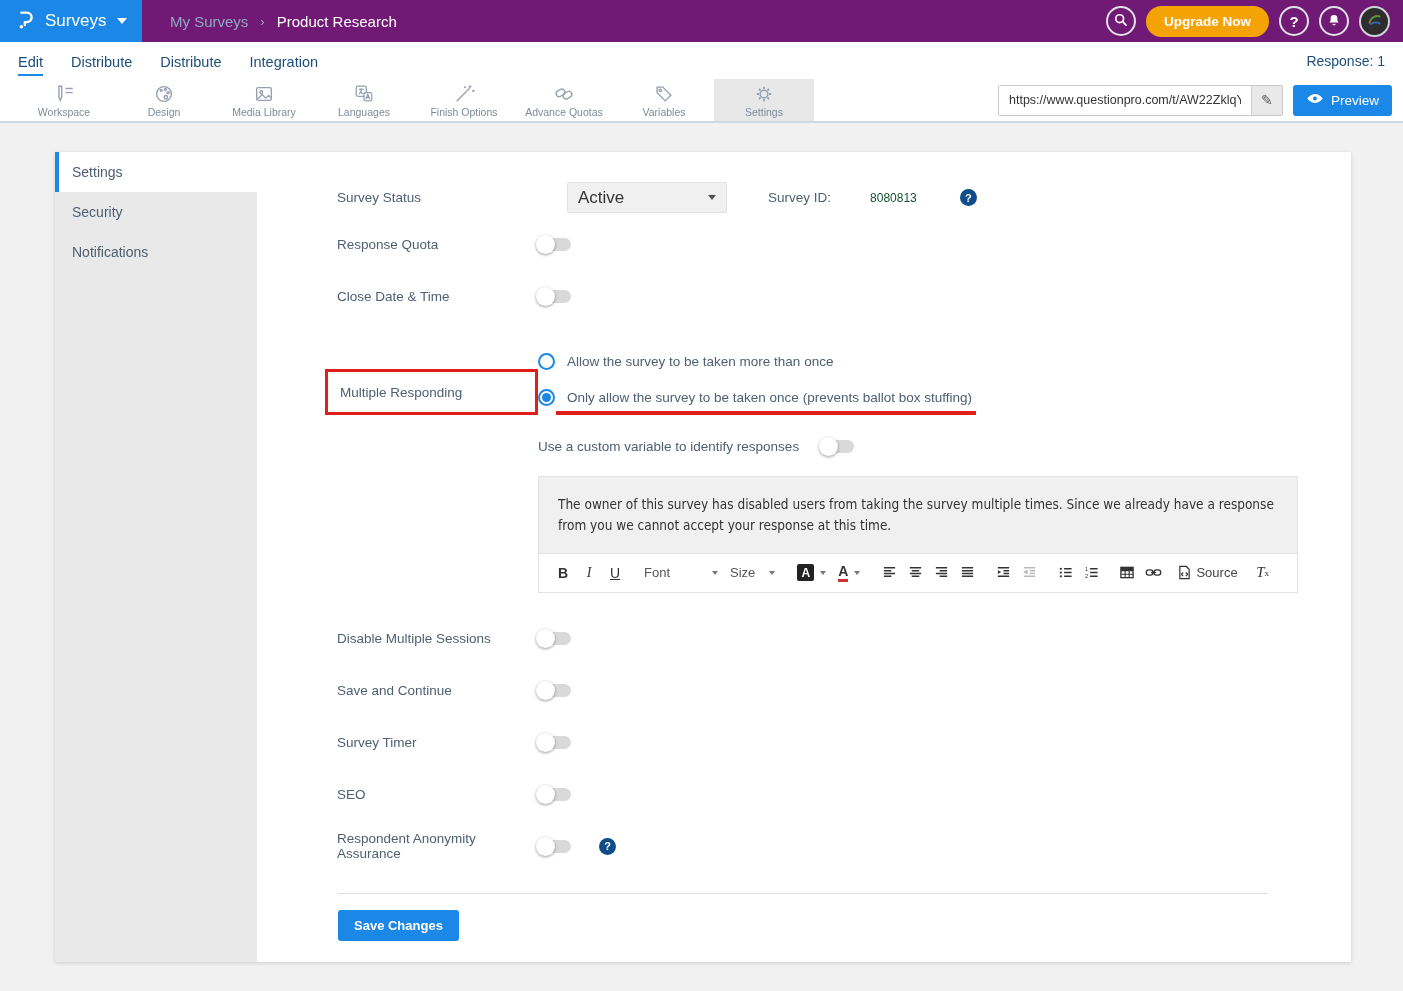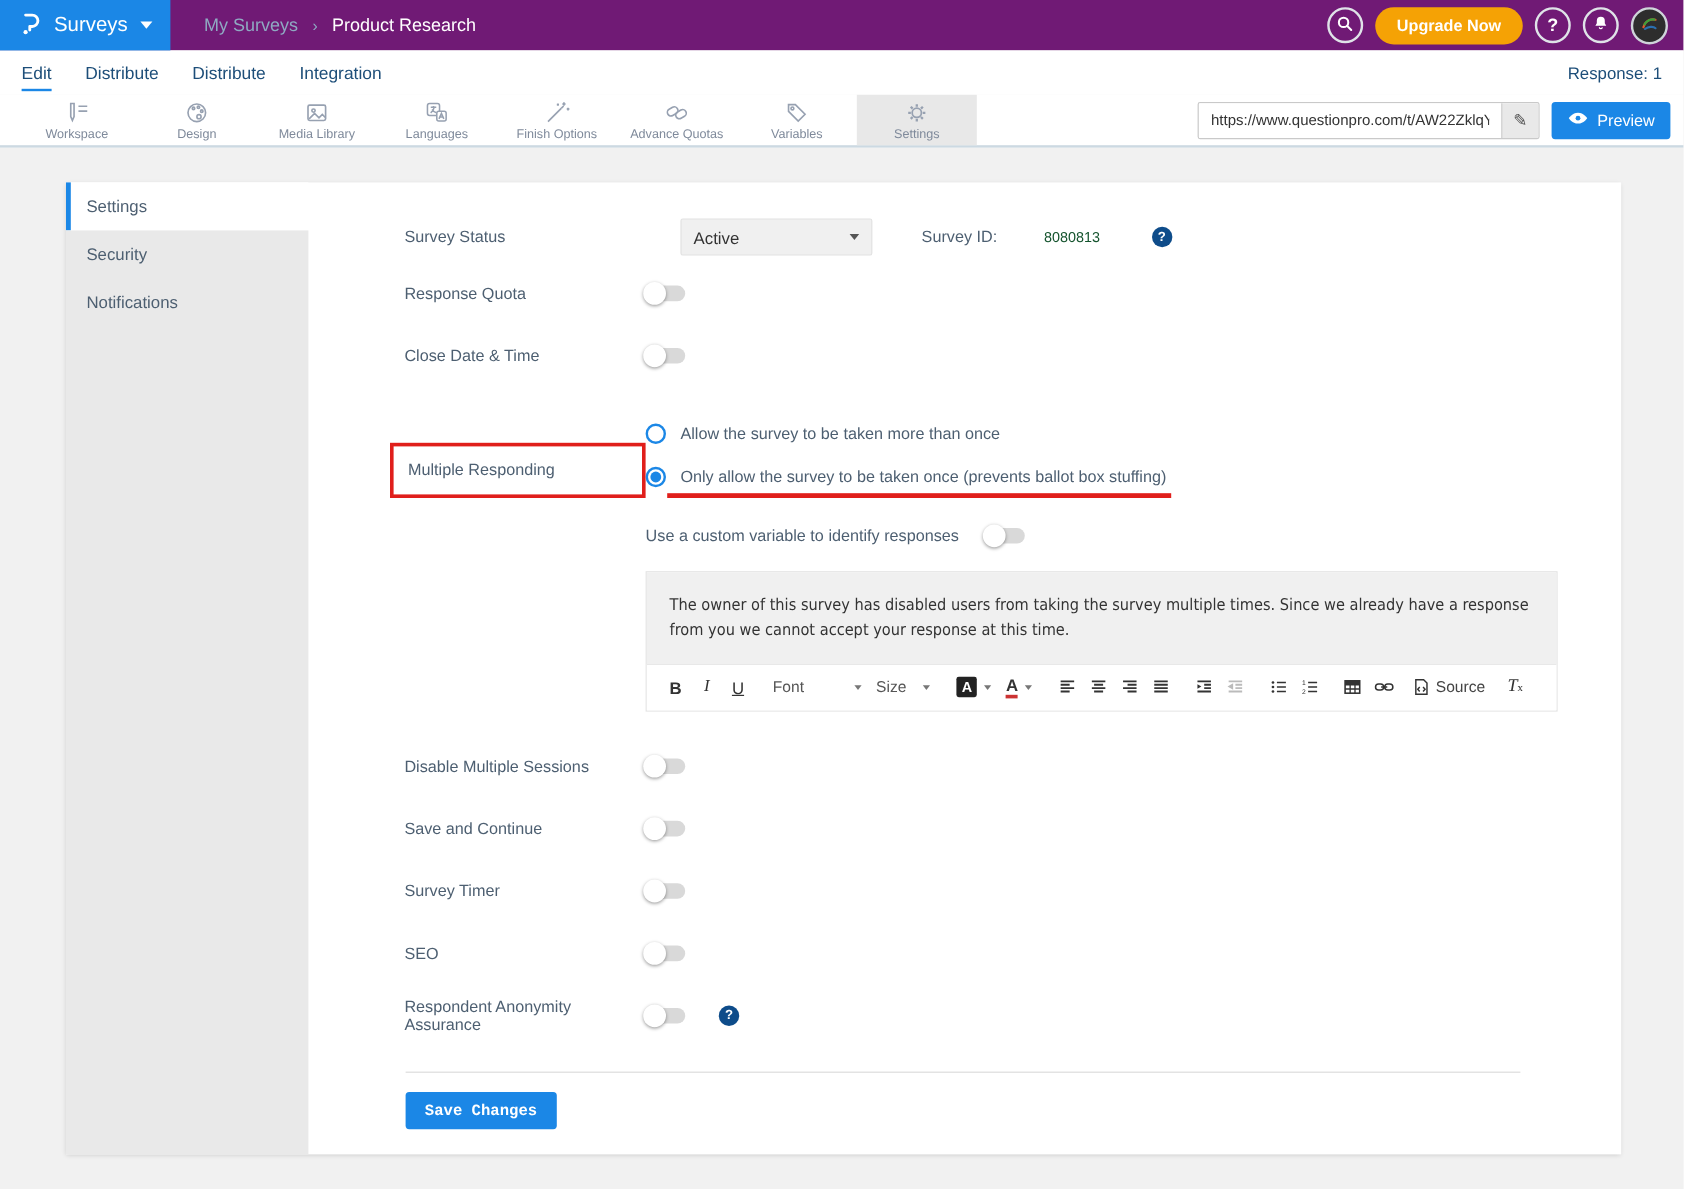--- a/index.html
+++ b/index.html
@@ -45,21 +45,21 @@
   .side-item { height:40px; display:flex; align-items:center; padding-left:17px; font-size:14px; color:#4d5f71; cursor:pointer; }
   .side-item.active { background:#fff; border-left:4px solid #1b87e6; padding-left:13px; }
   .side-grey { position:absolute; top:40px; bottom:0; left:0; right:0; background:#e9e9e9; }
 
   
   .content { margin-left:202px; padding-top:30px; }
   .frow { display:flex; align-items:center; padding-left:80px; }
   .flabel { width:201px; font-size:13.5px; color:#4d5f71; flex-shrink:0; }
 
   .status-row { margin-bottom:22px;gap:29px; }
-  .select-box { width:160px; height:31px; background:#f0f0f0; border:1px solid #e2e2e2; border-radius:2px; display:flex; align-items:center; padding:0 10px; font-size:14px; color:#333; cursor:pointer; }
+  .select-box { width:160px; height:31px; background:#f0f0f0; border:1px solid #e2e2e2; border-radius:2px; display:flex; align-items:center; padding:0 10px; font-size:17px; color:#333; cursor:pointer; }
   .select-caret { margin-left:auto; width:0; height:0; border-left:4.5px solid transparent; border-right:4.5px solid transparent; border-top:5.5px solid #555; }
   .sid-label { margin-left:12px; font-size:13.5px; color:#4d5f71; }
   .sid-value { margin-left:10px; font-size:12px; color:#14532d; }
   .help-badge { margin-left:14px; width:17px; height:17px; border-radius:50%; background:#0e4c8a; color:#fff; font-size:11px; font-weight:bold; display:flex; align-items:center; justify-content:center; cursor:pointer; }
 
   .toggle-row { margin-bottom:33px; height:19px; }
   .toggle { position:relative; width:33px; height:13px; background:#d9d9d9; border-radius:7px; cursor:pointer; flex-shrink:0; }
   .toggle .knob { position:absolute; left:-2px; top:-3px; width:19px; height:19px; border-radius:50%; background:#fff; box-shadow:0 1px 3px rgba(0,0,0,.4); }
 
   .multi-row { align-items:flex-end; margin-top:38px; margin-bottom:24px; }
@@ -93,21 +93,21 @@
   .acolor { font-size:14px; font-weight:bold; color:#333; border-bottom:3px solid #c33; line-height:1; padding-bottom:1px; }
   .ed-sep { width:6px; }
   .ed-btn.disabled svg path, .ed-btn.disabled svg polygon { stroke:#bbb !important; fill:#bbb !important; }
   .source-btn { gap:5px; font-size:13px; color:#444; }
   .tx { font-family:"Liberation Serif",serif; font-style:italic; font-size:15px; color:#333; }
   .tx sub { font-size:9px; font-style:normal; }
 
   .after-editor { margin-top:36px; }
   .anon-row { margin-bottom:0; }
   .divider { margin:37px 84px 0 81px; border-top:1px solid #ddd; }
-  .save-btn { margin:16px 0 0 81px; height:31px; background:#1b87e6; color:#fff; border:none; border-radius:3px; font-size:13px; font-weight:bold; padding:0 16px; cursor:pointer; font-family:Liberation Mono, monospace; }
+  .save-btn { margin:16px 0 0 81px; height:31px; background:#1b87e6; color:#fff; border:none; border-radius:3px; font-size:13px; font-weight:bold; padding:0 16px; cursor:pointer; font-family:Liberation Sans, sans-serif; }
 </style>
 </head>
 <body>
 
 <header class="topbar">
   <div class="logo-area">
     <span>
       <svg width="22" height="24" viewBox="0 0 24 26" fill="none">
         <path d="M8 6 h6 a5.2 5.2 0 0 1 0 10.4 h-2.2 v3.2" stroke="#fff" stroke-width="2.6" stroke-linecap="round" stroke-linejoin="round"></path>
         <circle cx="8" cy="21.5" r="1.9" fill="#fff"></circle>

